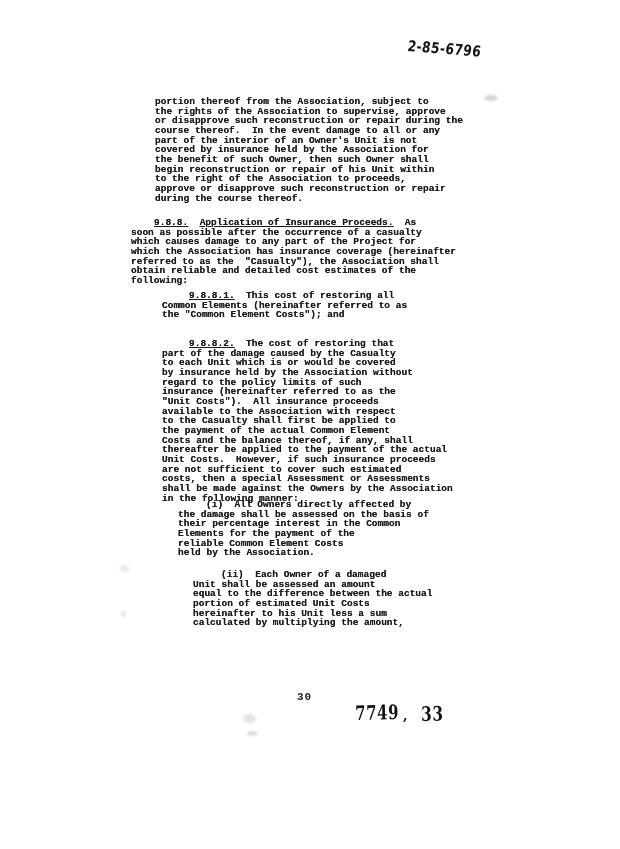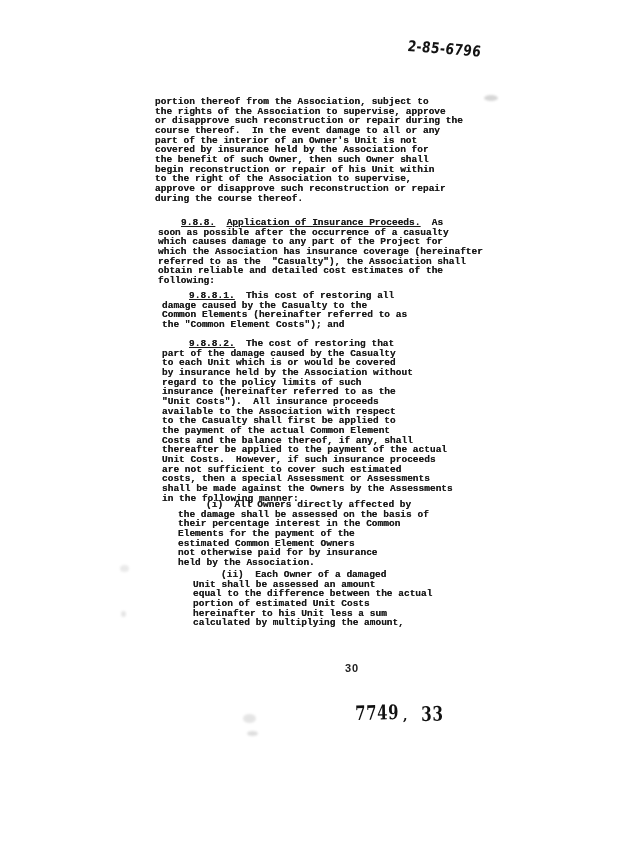--- a/index.html
+++ b/index.html
@@ -9,43 +9,43 @@
   }
   
   .para{
     position:absolute;color:#1a1a1a;font-size:9.5px;line-height:9.65px;
     font-weight:bold;letter-spacing:0;
     text-shadow:0 0 0.6px rgba(26,26,26,0.8);
   }
   .para .line{white-space:pre;}
   .para .u{text-decoration:underline;text-underline-offset:1px;}
   .p1{left:131px;top:97px;margin-left:24px;}
-  .p2{left:131px;top:218px;margin-left:27px;}
+  .p2{left:131px;top:218px;}
   .p3{left:162px;top:291px;}
   .p4{left:162px;top:339px;}
   .p5{left:178px;top:500px;}
   .p6{left:193px;top:570px;}
   .p2 .first{padding-left:23px;}
   .p3 .first{padding-left:27px;}
   .p4 .first{padding-left:27px;}
   .p5 .first{padding-left:28px;}
   .p6 .first{padding-left:28px;font-family:Liberation Mono, monospace;}
   
   .handwritten{
     position:absolute;left:409px;top:37px;
     font-family:"DejaVu Sans",sans-serif;font-weight:bold;font-size:15px;
     color:#131313;letter-spacing:0.5px;
     transform:rotate(4.5deg) scaleX(0.82) skewX(-5deg);
     transform-origin:left top;white-space:nowrap;
   }
   
   .page-number{
-    position:absolute;left:297px;top:662px;
-    font-family:Liberation Sans, sans-serif;font-weight:bold;font-size:11px;
-    color:#222;letter-spacing:1px;margin-left:48px;
+    position:absolute;left:297px;top:691px;
+    font-family:Liberation Mono, monospace;font-weight:bold;font-size:11px;
+    color:#222;letter-spacing:1px;
   }
   
   .stamp{position:absolute;left:0;top:0;color:#111;}
   .stamp-book{
     position:absolute;left:355px;top:701px;
     font-family:"DejaVu Serif",serif;font-weight:bold;font-size:20px;
     transform:scaleX(0.74) rotate(-1deg);transform-origin:left top;
     letter-spacing:1px;
   }
   .stamp-sep{
@@ -75,65 +75,63 @@
 
   <div class="para p1">
       <div class="line first"><span>portion thereof from the Association, subject to</span></div>
       <div class="line"><span>the rights of the Association to supervise, approve</span></div>
       <div class="line"><span>or disapprove such reconstruction or repair during the</span></div>
       <div class="line"><span>course thereof.  In the event damage to all or any</span></div>
       <div class="line"><span>part of the interior of an Owner's Unit is not</span></div>
       <div class="line"><span>covered by insurance held by the Association for</span></div>
       <div class="line"><span>the benefit of such Owner, then such Owner shall</span></div>
       <div class="line"><span>begin reconstruction or repair of his Unit within</span></div>
-      <div class="line"><span>to the right of the Association to supervise,</span></div>
+      <div class="line"><span>to the right of the Association to proceeds,</span></div>
       <div class="line"><span>approve or disapprove such reconstruction or repair</span></div>
       <div class="line"><span>during the course thereof.</span></div>
     </div>
   <div class="para p2">
       <div class="line first"><span class="u">9.8.8.</span><span>  </span><span class="u">Application of Insurance Proceeds.</span><span>  As</span></div>
       <div class="line"><span>soon as possible after the occurrence of a casualty</span></div>
       <div class="line"><span>which causes damage to any part of the Project for</span></div>
       <div class="line"><span>which the Association has insurance coverage (hereinafter</span></div>
       <div class="line"><span>referred to as the  "Casualty"), the Association shall</span></div>
       <div class="line"><span>obtain reliable and detailed cost estimates of the</span></div>
       <div class="line"><span>following:</span></div>
     </div>
   <div class="para p3">
       <div class="line first"><span class="u">9.8.8.1.</span><span>  This cost of restoring all</span></div>
-      <div class="line"><span>damage caused by the Casualty to the</span></div>
       <div class="line"><span>Common Elements (hereinafter referred to as</span></div>
       <div class="line"><span>the "Common Element Costs"); and</span></div>
     </div>
   <div class="para p4">
       <div class="line first"><span class="u">9.8.8.2.</span><span>  The cost of restoring that</span></div>
       <div class="line"><span>part of the damage caused by the Casualty</span></div>
       <div class="line"><span>to each Unit which is or would be covered</span></div>
       <div class="line"><span>by insurance held by the Association without</span></div>
       <div class="line"><span>regard to the policy limits of such</span></div>
       <div class="line"><span>insurance (hereinafter referred to as the</span></div>
       <div class="line"><span>"Unit Costs").  All insurance proceeds</span></div>
       <div class="line"><span>available to the Association with respect</span></div>
       <div class="line"><span>to the Casualty shall first be applied to</span></div>
       <div class="line"><span>the payment of the actual Common Element</span></div>
       <div class="line"><span>Costs and the balance thereof, if any, shall</span></div>
       <div class="line"><span>thereafter be applied to the payment of the actual</span></div>
       <div class="line"><span>Unit Costs.  However, if such insurance proceeds</span></div>
       <div class="line"><span>are not sufficient to cover such estimated</span></div>
       <div class="line"><span>costs, then a special Assessment or Assessments</span></div>
-      <div class="line"><span>shall be made against the Owners by the Assessments</span></div>
+      <div class="line"><span>shall be made against the Owners by the Association</span></div>
       <div class="line"><span>in the following manner:</span></div>
     </div>
   <div class="para p5">
       <div class="line first"><span>(i)  All Owners directly affected by</span></div>
       <div class="line"><span>the damage shall be assessed on the basis of</span></div>
       <div class="line"><span>their percentage interest in the Common</span></div>
       <div class="line"><span>Elements for the payment of the</span></div>
-      <div class="line"><span>estimated Common Element Owners</span></div>
-      <div class="line"><span>not otherwise paid for by insurance</span></div>
+      <div class="line"><span>reliable Common Element Costs</span></div>
       <div class="line"><span>held by the Association.</span></div>
     </div>
   <div class="para p6">
       <div class="line first"><span>(ii)  Each Owner of a damaged</span></div>
       <div class="line"><span>Unit shall be assessed an amount</span></div>
       <div class="line"><span>equal to the difference between the actual</span></div>
       <div class="line"><span>portion of estimated Unit Costs</span></div>
       <div class="line"><span>hereinafter to his Unit less a sum</span></div>
       <div class="line"><span>calculated by multiplying the amount,</span></div>
     </div>

